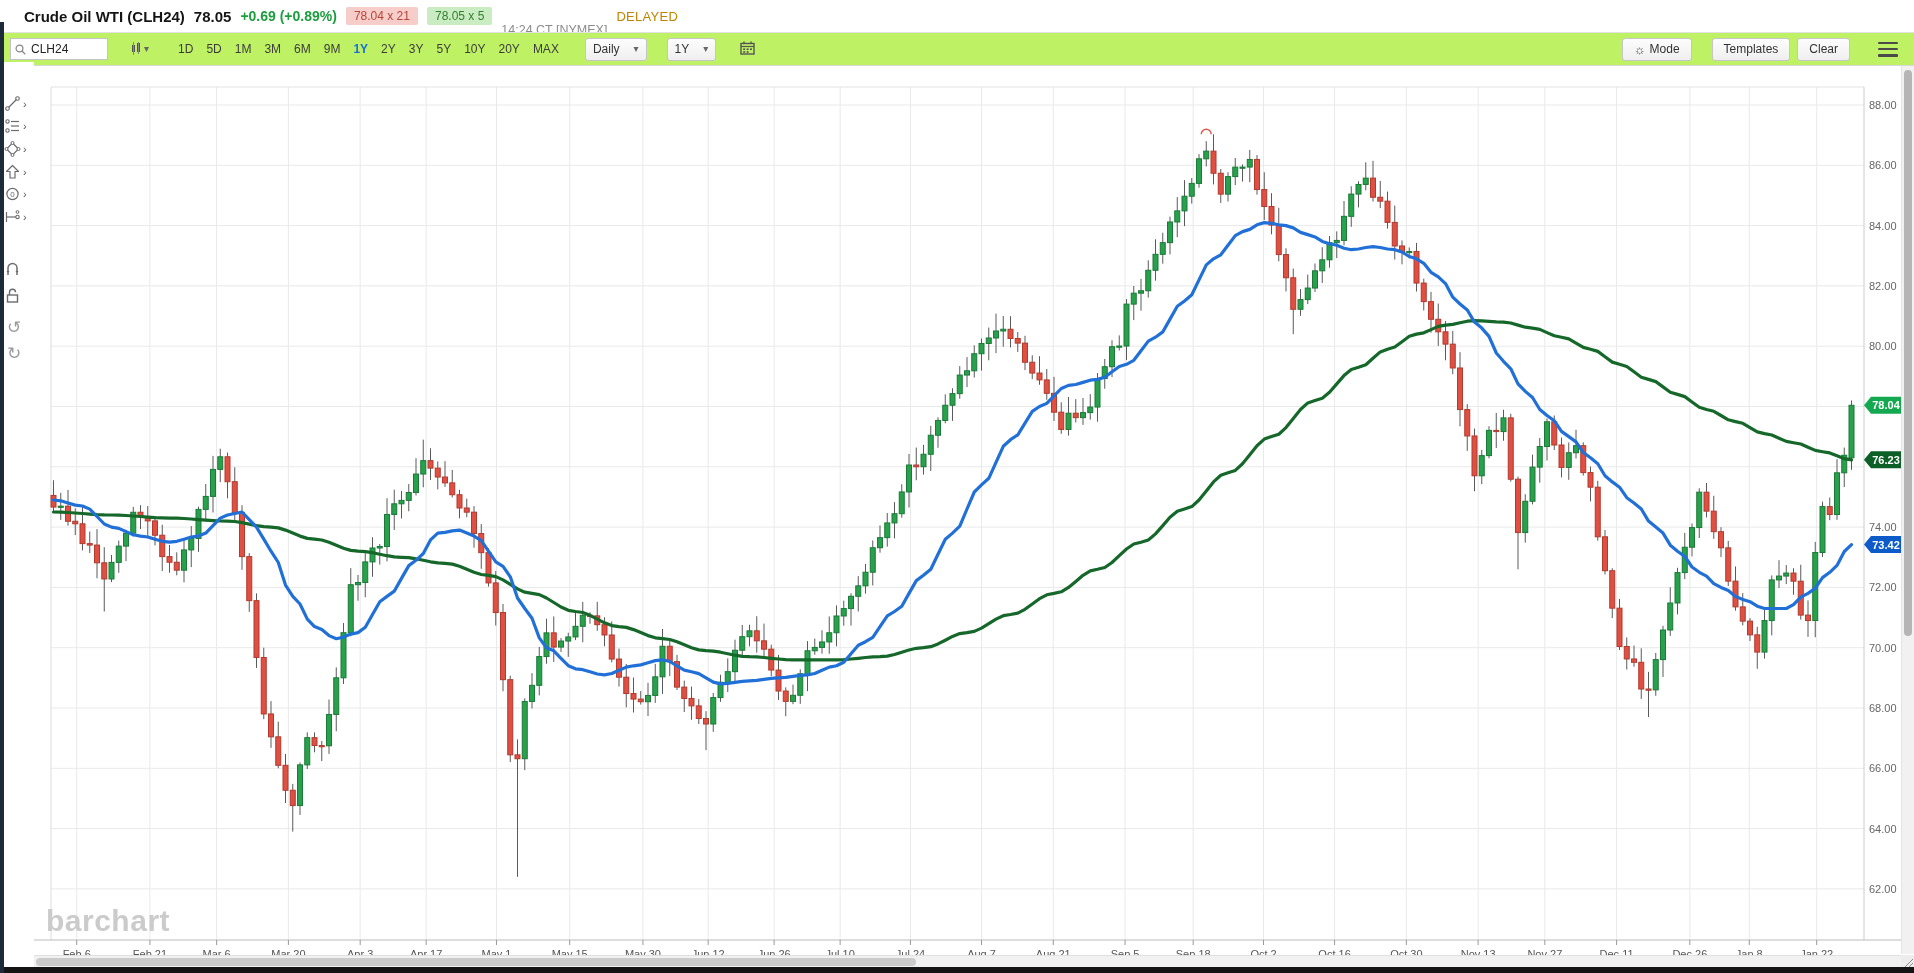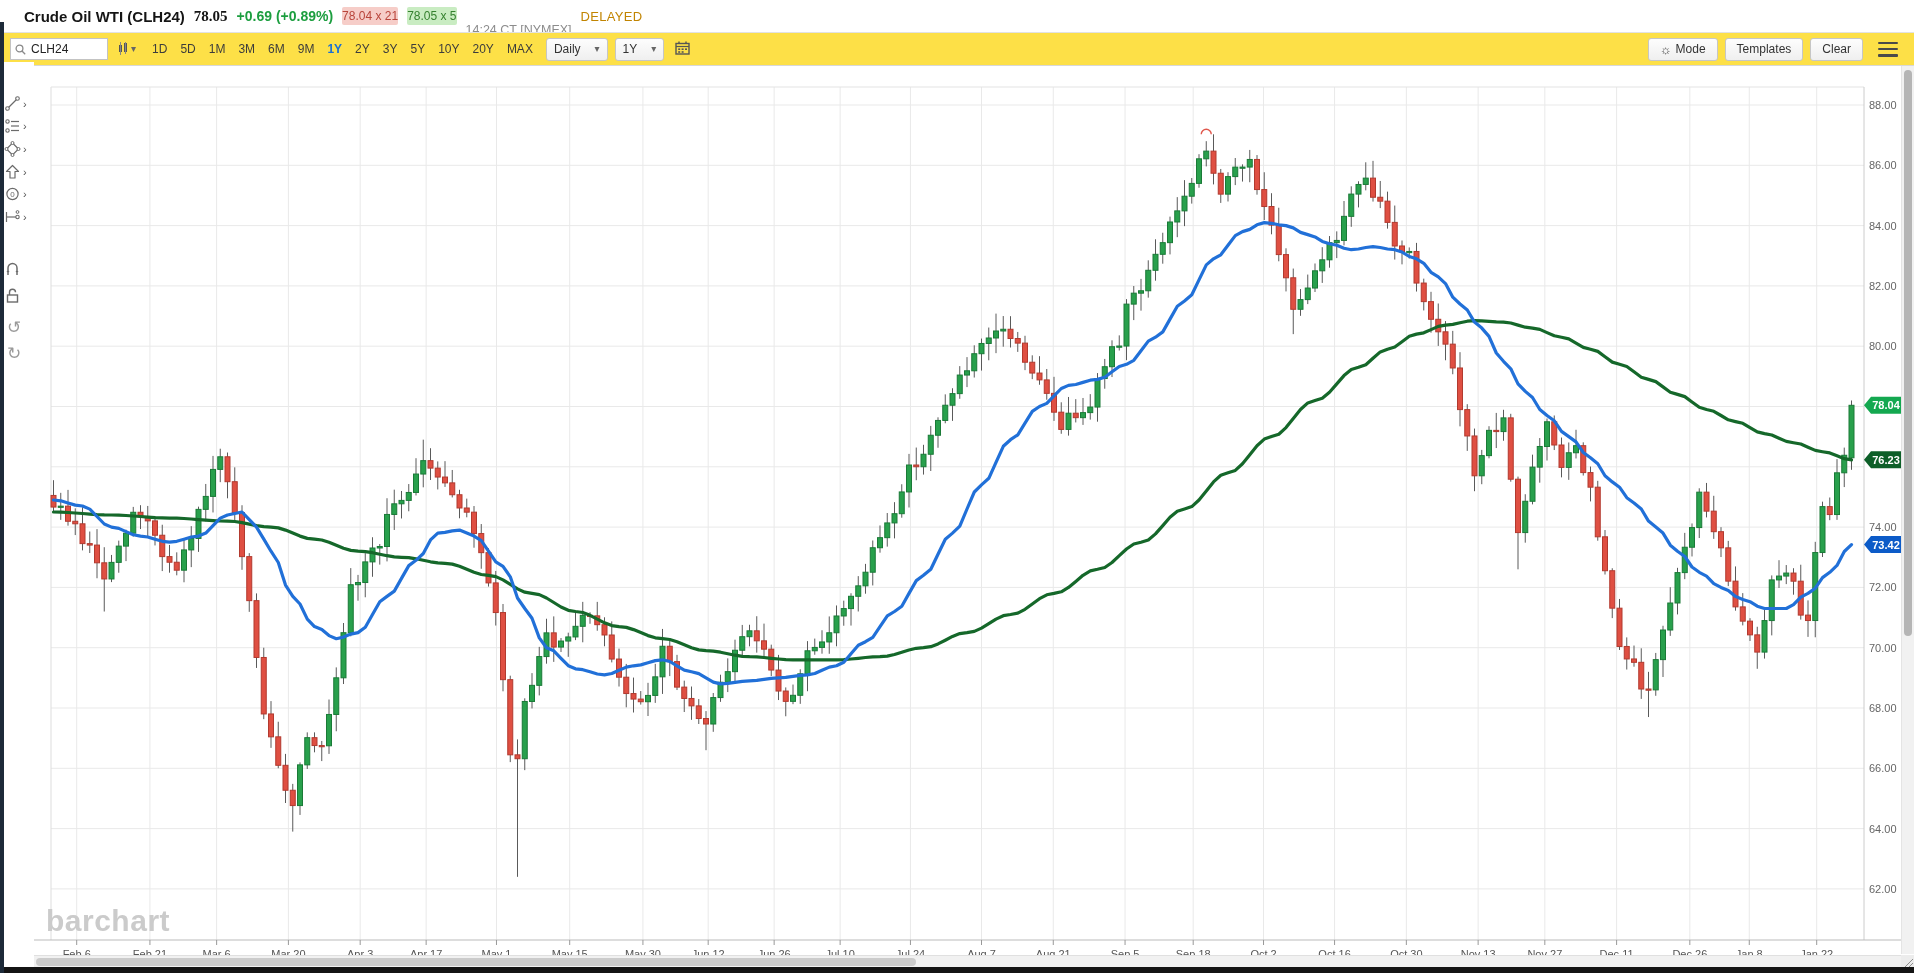--- a/index.html
+++ b/index.html
@@ -3,32 +3,32 @@
 <meta charset="utf-8">
 <style>
   html,body{margin:0;padding:0;background:#fff;}
   #app{position:relative;width:1914px;height:973px;overflow:hidden;background:#fff;
        font-family:"Liberation Sans",sans-serif;-webkit-font-smoothing:antialiased;}
 
   
   .header{position:absolute;left:0;top:0;width:100%;height:32px;background:#fff;
           display:flex;align-items:center;gap:9px;padding-left:24px;box-sizing:border-box;z-index:5;text-align:center;}
   .hdr-title{font-size:15px;font-weight:bold;color:#151515;}
-  .hdr-price{font-size:15px;font-weight:bold;color:#151515;font-family:Liberation Serif, serif;}
+  .hdr-price{font-size:15px;font-weight:bold;color:#151515;}
   .hdr-change{font-size:14px;font-weight:bold;color:#1c9e3f;}
-  .badge{font-size:12px;padding:2px 0;border-radius:2px;white-space:nowrap;}
+  .badge{font-size:12px;padding:2px 8px;border-radius:2px;white-space:nowrap;}
   .badge-bid{background:#f6cdc8;color:#b8443a;}
   .badge-ask{background:#c9ecc2;color:#35812f;}
   .hdr-time{font-size:12.5px;color:#8c8c8c;margin-top:28px;}
   .hdr-delayed{font-size:13px;color:#c18401;letter-spacing:.3px;}
 
   
-  .toolbar{position:absolute;left:0;top:32px;width:100%;height:30px;background:#fde047;
+  .toolbar{position:absolute;left:0;top:32px;width:100%;height:30px;background:#bef264;
            border-top:1px solid #e2e2e2;border-bottom:1px solid #d8d8d8;display:flex;align-items:center;
-           padding:16px 10px;box-sizing:border-box;z-index:5;font-size:12px;color:#333;gap:7px;}
+           padding:16px 10px;box-sizing:border-box;z-index:5;font-size:12px;color:#333;gap:20px;}
   .searchbox{display:flex;align-items:center;background:#fff;border:1px solid #c3c3c3;height:20px;
              width:88px;padding:0 4px;gap:3px;}
   .searchbox input{border:none;outline:none;width:64px;font-size:12px;color:#222;
                    font-family:"Liberation Sans",sans-serif;background:transparent;}
   .ctype{display:flex;align-items:center;gap:2px;cursor:pointer;padding:0 3px;color:#444;}
   .candle-glyph{display:inline-block;position:relative;width:11px;height:14px;}
   .candle-glyph i{position:absolute;width:3px;background:#555;}
   .ranges{display:flex;align-items:center;gap:13px;margin:0 6px;}
   .range-btn{cursor:pointer;color:#3c3c3c;}
   .range-btn.active{color:#1a6fd4;font-weight:bold;}

